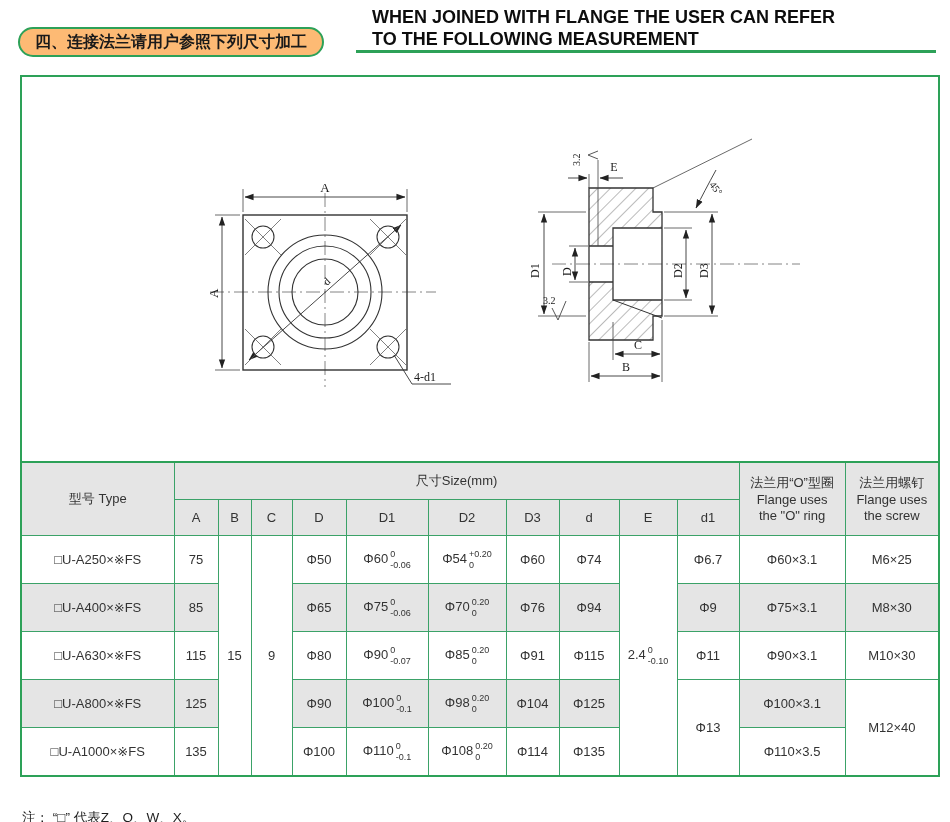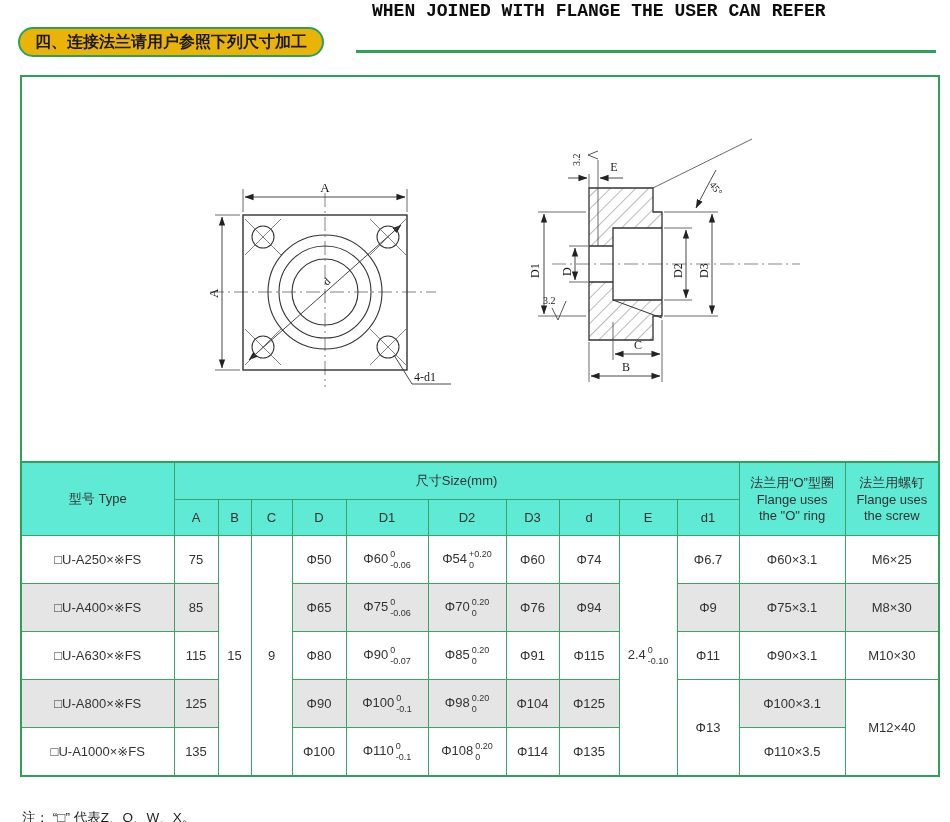--- a/index.html
+++ b/index.html
@@ -3,27 +3,27 @@
 <meta charset="utf-8">
 <style>
   html,body { margin:0; padding:0; }
   body {
     width:950px; height:822px; position:relative; background:#fff;
     font-family:"Liberation Sans","DejaVu Sans",sans-serif; color:#222;
     overflow:hidden;
   }
   
   .title-en {
-    position:absolute; left:372px; top:0; width:565px;
-    font-family:Liberation Mono, monospace;
+    position:absolute; left:372px; top:6px; width:565px;
+    font-family:Liberation Sans, sans-serif;
     font-weight:bold; font-size:18px; line-height:22px; color:#0d0d0d;
   }
   .title-pill {
     position:absolute; left:18px; top:27px; height:26px; line-height:26px;
-    padding:0 15px; background:#eab308;
+    padding:0 15px; background:#fdba74;
     border:2px solid #2da158; border-radius:17px;
     font-weight:bold; font-size:16px; color:#1a1a1a; white-space:nowrap; z-index:2;
   }
   .title-underline {
     position:absolute; left:356px; top:50px; width:580px; height:3px;
     background:#2da158; z-index:1;
   }
   
   .drawings-box {
     position:absolute; left:20px; top:75px; width:916px; height:386px;
@@ -35,21 +35,21 @@
   table.flange {
     position:absolute; left:20px; top:461px;
     border-collapse:collapse; table-layout:fixed; width:920px;
     font-size:13px; color:#333; background:#fff;
   }
   table.flange td, table.flange th {
     border:1px solid #3ba268; text-align:center; vertical-align:middle;
     padding:0 2px; font-weight:normal; background:#fff; overflow:hidden;
   }
   table.flange { border:2px solid #2da158; }
-  table.flange th { background:#5eead4;margin-top:8px; }
+  table.flange th { background:#e5e5e5;margin-top:8px; }
   tr.hrow1 th { height:36px; }
   tr.hrow2 th { height:35px; }
   tr.drow td { height:47px; }
   tr.alt td { background:#e5e5e5; }
   td.w { background:#fff !important; }
   td.typecell { text-align:left; padding-left:13px;margin-top:32px; }
   .hdr-en { font-size:13px; line-height:1.2; }
   .tol {
     display:inline-block; vertical-align:middle; margin-left:2px;
     font-size:9px; line-height:1.2; text-align:left;
@@ -64,20 +64,21 @@
 </style>
 </head>
 <body>
 
 <div class="title-underline"></div>
 <div class="title-pill">
   <span>四、连接法兰请用户参照下列尺寸加工</span>
 </div>
 <div class="title-en">
   <div>WHEN JOINED WITH FLANGE THE USER CAN REFER</div>
+  <div>TO THE FOLLOWING MEASUREMENT</div>
 </div>
 
 <div class="drawings-box">
 
   <svg class="svg-front" width="300" height="270" viewBox="0 0 300 270">
     <defs>
       <marker id="arrF" viewBox="0 0 10 10" refX="9.5" refY="5" markerWidth="10" markerHeight="10" orient="auto-start-reverse">
         <path d="M0,1.5 L10,5 L0,8.5 Z" fill="#222"></path>
       </marker>
     </defs>

